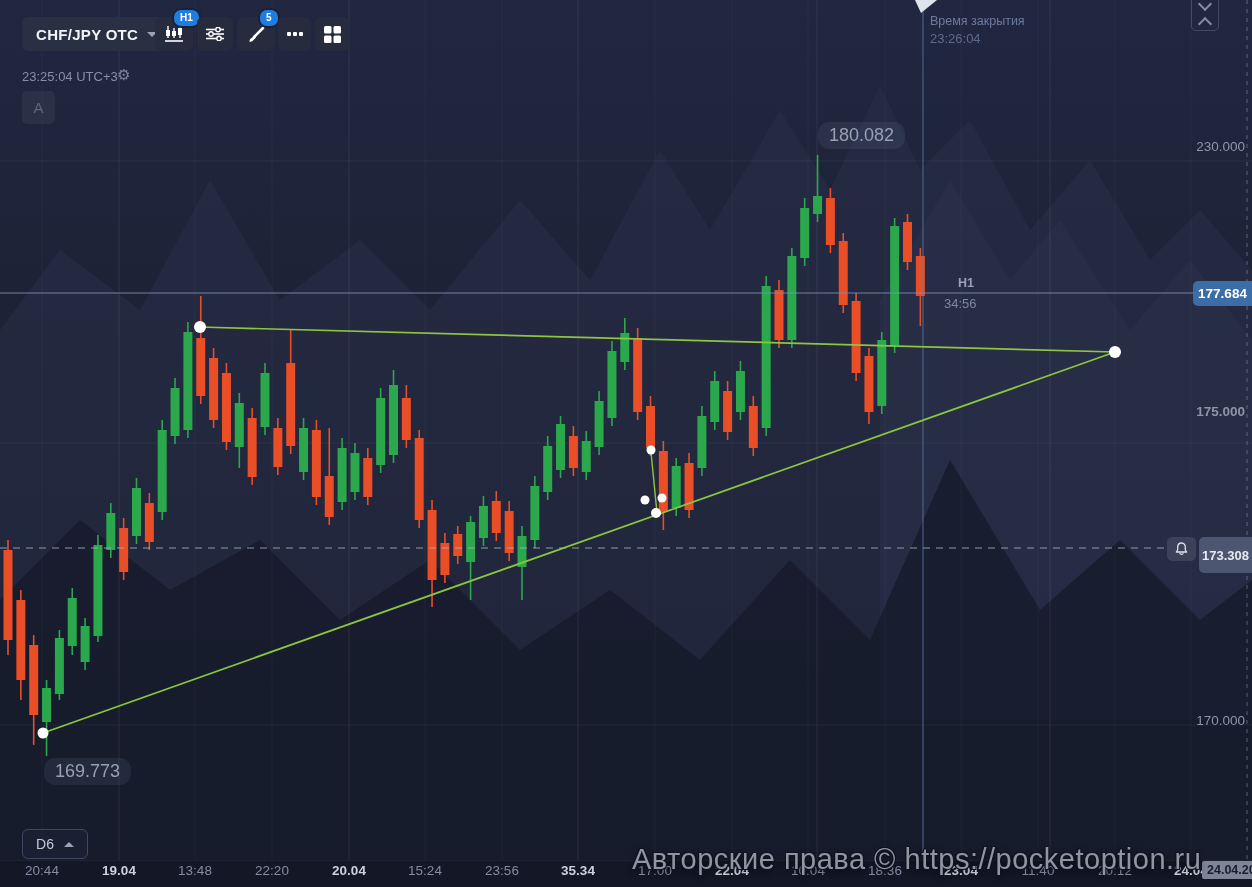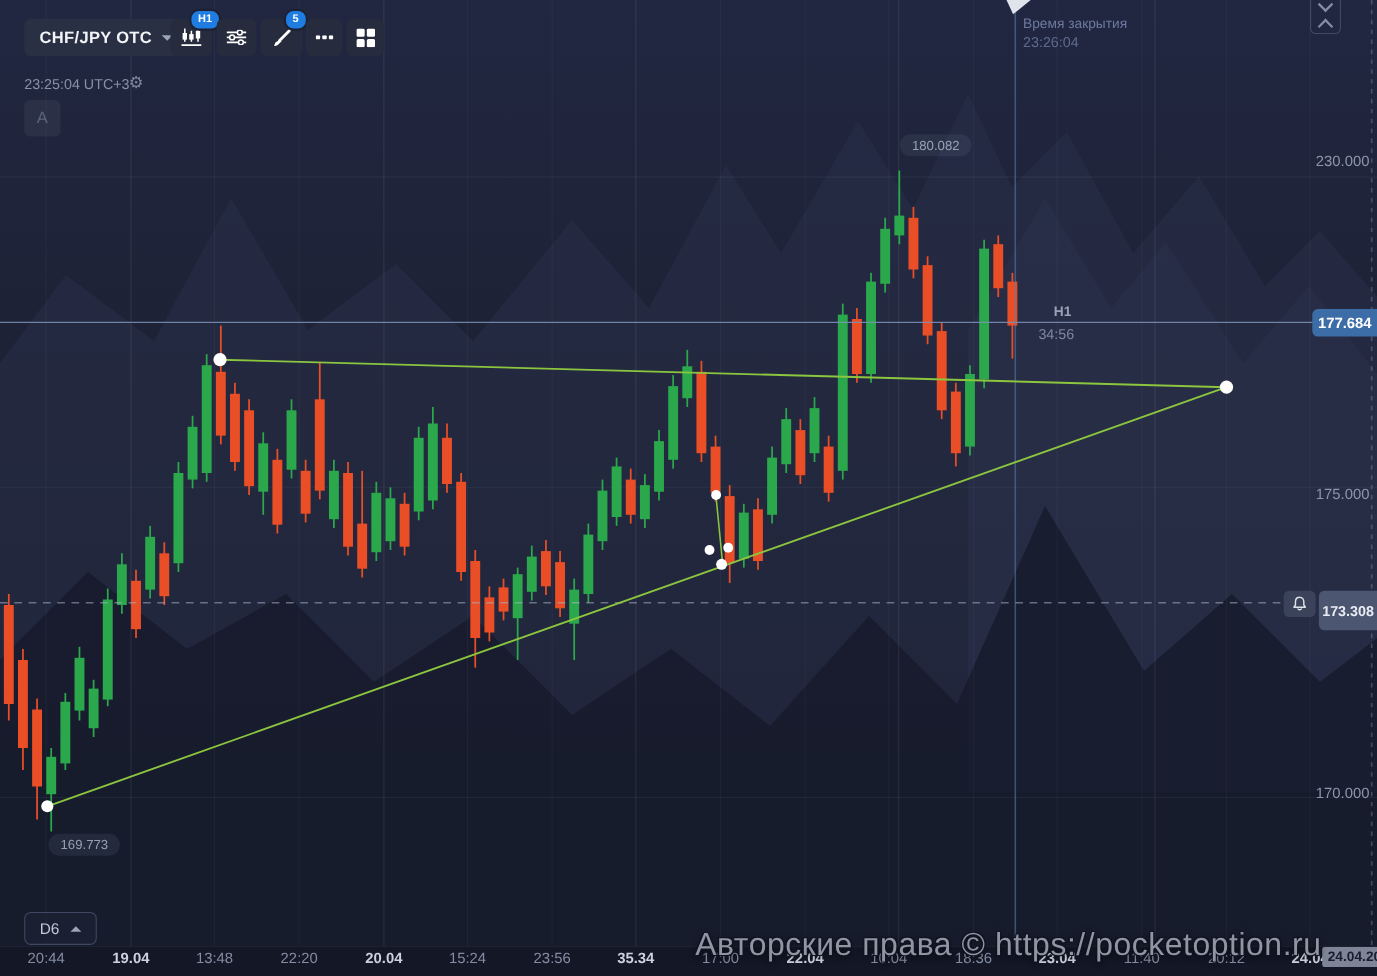--- a/index.html
+++ b/index.html
@@ -30,21 +30,21 @@
   .closing-value{ left:930px; top:31px; font-size:13px; color:#5e6a8c;}
   .chev-widget{ left:1191px; top:-10px; width:28px; height:41px; border:1px solid rgba(154,163,184,.28);
     border-radius:5px; display:flex; flex-direction:column; align-items:center; justify-content:flex-end;
     padding-bottom:3px; gap:4px; cursor:pointer;}
   .chev{ width:12px; height:12px; position:relative;}
   .chev:before{ content:""; position:absolute; left:1px; top:3px; width:8px; height:8px;
     border-left:2px solid #848da3; border-bottom:2px solid #848da3;}
   .chev.down:before{ transform:rotate(-45deg); top:0px;}
   .chev.up:before{ transform:rotate(135deg); top:4px;}
   .axis-price{ right:7px; font-size:13.5px; color:#8d95a9; text-align:right;}
-  .float-tag{ font-size:12px; color:#97a0b4; background:rgba(151,163,189,.10);
+  .float-tag{ font-size:18px; color:#97a0b4; background:rgba(151,163,189,.10);
     border-radius:11px; padding:3px 11px;}
   .cur-badge{ left:1193px; top:281px; width:59px; height:25px; background:#3d6da6; border-radius:5px 0 0 5px;
     color:#fff; font-size:13.5px; font-weight:700; display:flex; align-items:center; justify-content:center;}
   .bell-btn{ left:1167px; top:537px; width:29px; height:24px; background:#3b435a; border-radius:5px;
     display:flex; align-items:center; justify-content:center; cursor:pointer;}
   .alert-badge{ left:1199px; top:537px; width:53px; height:36px; background:#4c5670; border-radius:5px 0 0 5px;
     color:#e8ebf2; font-size:13px; font-weight:700; display:flex; align-items:center; justify-content:center;}
   .tf-label{ left:958px; top:276px; font-size:12.5px; font-weight:700; color:#98a1b6;}
   .tf-count{ left:944px; top:296px; font-size:13px; color:#7d87a0;}
 
@@ -323,21 +323,21 @@
   </div>
 
   <div class="abs tf-label">H1</div>
   <div class="abs tf-count">34:56</div>
 
   <div class="abs float-tag" style="left:818px;top:122px;">180.082</div>
   <div class="abs float-tag" style="left:44px;top:758px;">169.773</div>
 
   <div id="price-axis">
       <div class="abs axis-price" style="top: 139px;">230.000</div>
-      <div class="abs axis-price" style="top: 442px;">175.000</div>
+      <div class="abs axis-price" style="top: 404px; font-weight: bold;">175.000</div>
       <div class="abs axis-price" style="top: 713px;">170.000</div>
     </div>
   <div class="abs cur-badge">177.684</div>
   <div class="abs bell-btn">
     <svg width="13" height="14" viewBox="0 0 13 14">
       <path d="M6.5 1 C4 1 2.7 3 2.7 5.2 L2.7 8 L1.3 10 L11.7 10 L10.3 8 L10.3 5.2 C10.3 3 9 1 6.5 1 Z" fill="none" stroke="#dfe3ec" stroke-width="1.3" stroke-linejoin="round"></path>
       <path d="M5 11.5 C5.2 12.6 7.8 12.6 8 11.5" fill="none" stroke="#dfe3ec" stroke-width="1.3" stroke-linecap="round"></path>
     </svg>
   </div>
   <div class="abs alert-badge">173.308</div>

